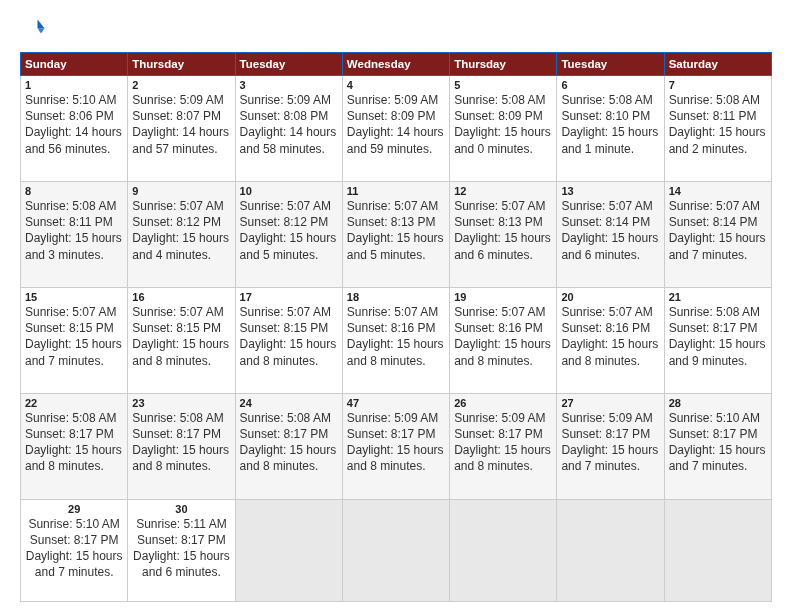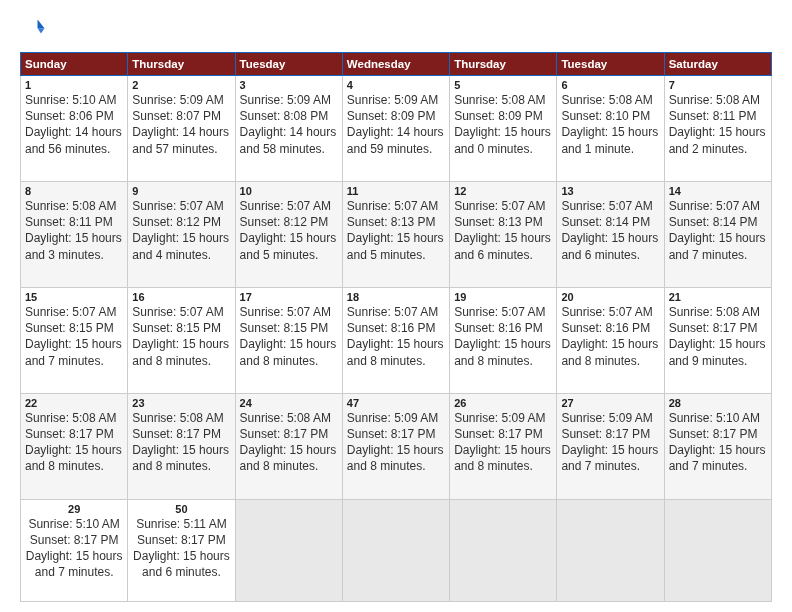--- a/index.html
+++ b/index.html
@@ -252,21 +252,21 @@
             <span class="day-num">28</span>
             <div class="cell-text">Sunrise: 5:10 AM<br>Sunset: 8:17 PM<br>Daylight: 15 hours<br>and 7 minutes.</div>
           </td>
         </tr>
         <tr class="last-row">
           <td>
             <span class="day-num">29</span>
             <div class="cell-text">Sunrise: 5:10 AM<br>Sunset: 8:17 PM<br>Daylight: 15 hours<br>and 7 minutes.</div>
           </td>
           <td>
-            <span class="day-num">50</span>
+            <span class="day-num">30</span>
             <div class="cell-text">Sunrise: 5:11 AM<br>Sunset: 8:17 PM<br>Daylight: 15 hours<br>and 6 minutes.</div>
           </td>
           <td class="empty-cell"></td>
           <td class="empty-cell"></td>
           <td class="empty-cell"></td>
           <td class="empty-cell"></td>
           <td class="empty-cell"></td>
         </tr>
       </tbody>
   </table>

